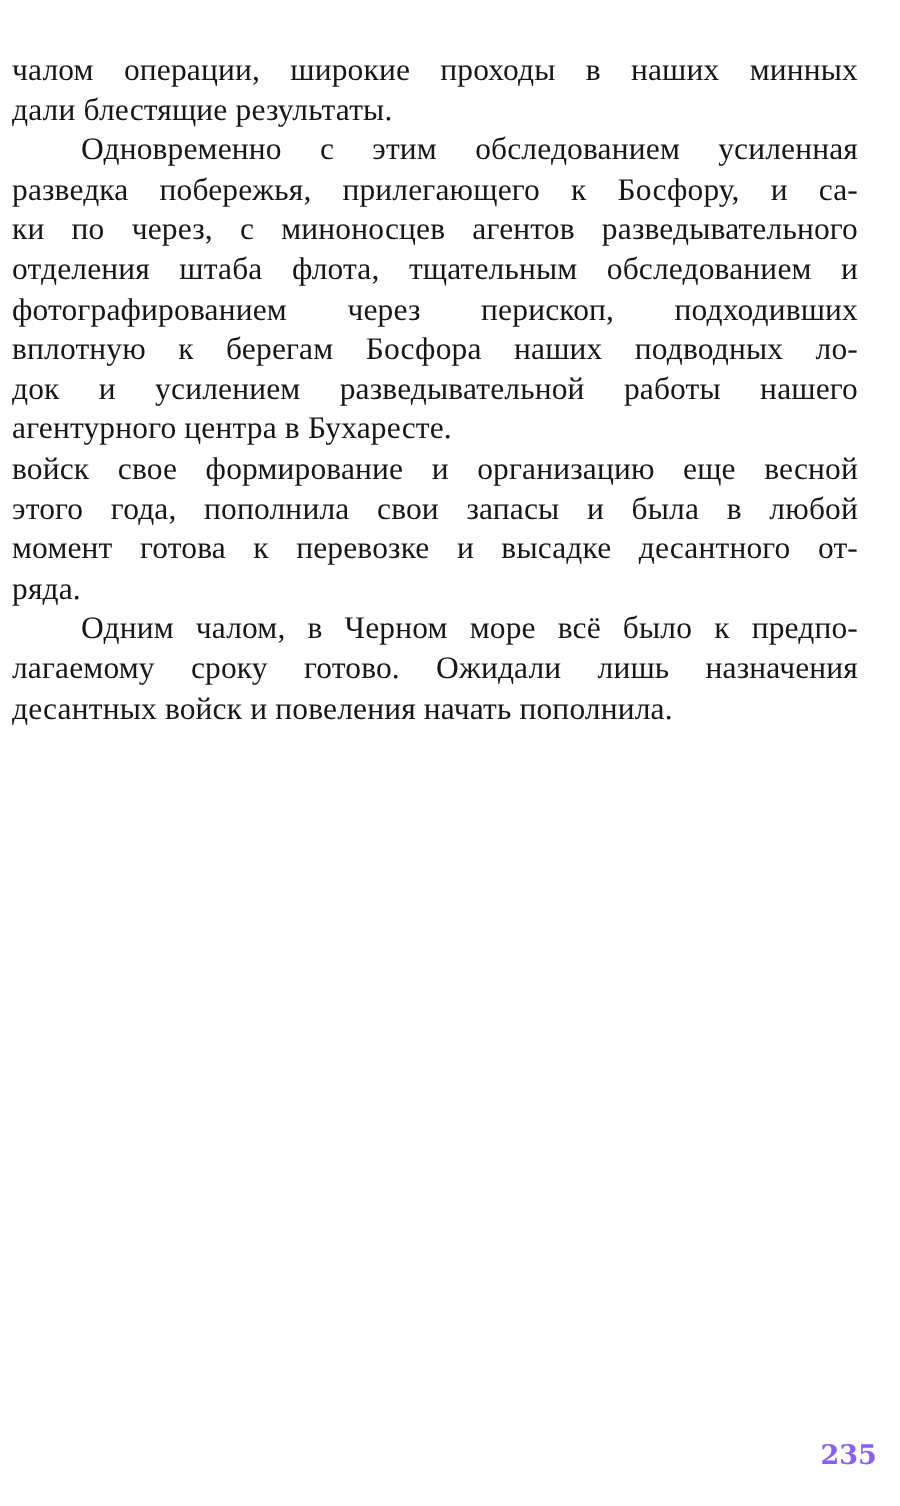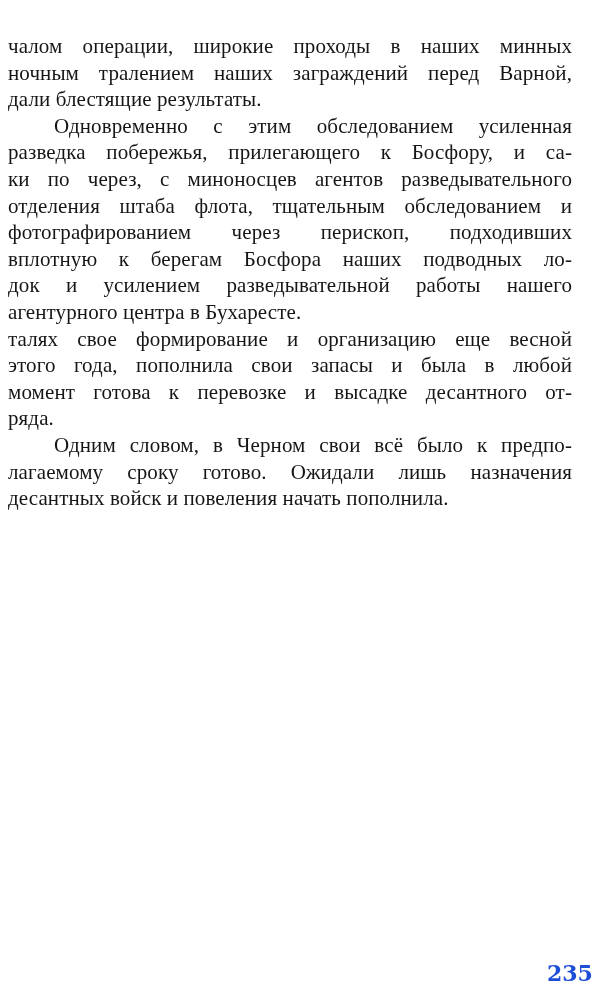--- a/index.html
+++ b/index.html
@@ -11,45 +11,44 @@
     position: absolute; left: 8px; top: 33px; width: 564px;
   }
   .line {
     display: block; height: 26.6px; line-height: 26.6px; font-size: 21px;
     white-space: nowrap; text-align: justify; text-align-last: justify;
     letter-spacing: 0.1px;
   }
   .line.last { text-align-last: left; }
   .line.indent { padding-left: 46px; }
   .page-number {
-    position: absolute; left: 547px; top: 960px; font-size: 22px; font-weight: bold;
-    font-family: "DejaVu Serif", serif; color: #1d4ed8;
+    position: absolute; left: 547px; top: 960px; font-size: 18px; font-weight: bold;
+    font-family: "DejaVu Serif", serif; color: #8b5cf6;
   }
 </style>
 </head>
 <body>
 
 <div class="page-text">
 
   <span class="line">чалом операции, широкие проходы в наших минных</span>
-  <span class="line">ночным тралением наших заграждений перед Варной,</span>
   <span class="line last">дали блестящие результаты.</span>
 
   <span class="line indent">Одновременно с этим обследованием усиленная</span>
   <span class="line">разведка побережья, прилегающего к Босфору, и са-</span>
   <span class="line">ки по через, с миноносцев агентов разведывательного</span>
   <span class="line">отделения штаба флота, тщательным обследованием и</span>
   <span class="line">фотографированием через перископ, подходивших</span>
   <span class="line">вплотную к берегам Босфора наших подводных ло-</span>
   <span class="line">док и усилением разведывательной работы нашего</span>
   <span class="line last">агентурного центра в Бухаресте.</span>
 
-  <span class="line">талях свое формирование и организацию еще весной</span>
+  <span class="line">войск свое формирование и организацию еще весной</span>
   <span class="line">этого года, пополнила свои запасы и была в любой</span>
   <span class="line">момент готова к перевозке и высадке десантного от-</span>
   <span class="line last">ряда.</span>
 
-  <span class="line indent">Одним словом, в Черном свои всё было к предпо-</span>
+  <span class="line indent">Одним чалом, в Черном море всё было к предпо-</span>
   <span class="line">лагаемому сроку готово. Ожидали лишь назначения</span>
   <span class="line last">десантных войск и повеления начать пополнила.</span>
 </div>
 
 <div class="page-number">235</div>
 
 </body></html>

